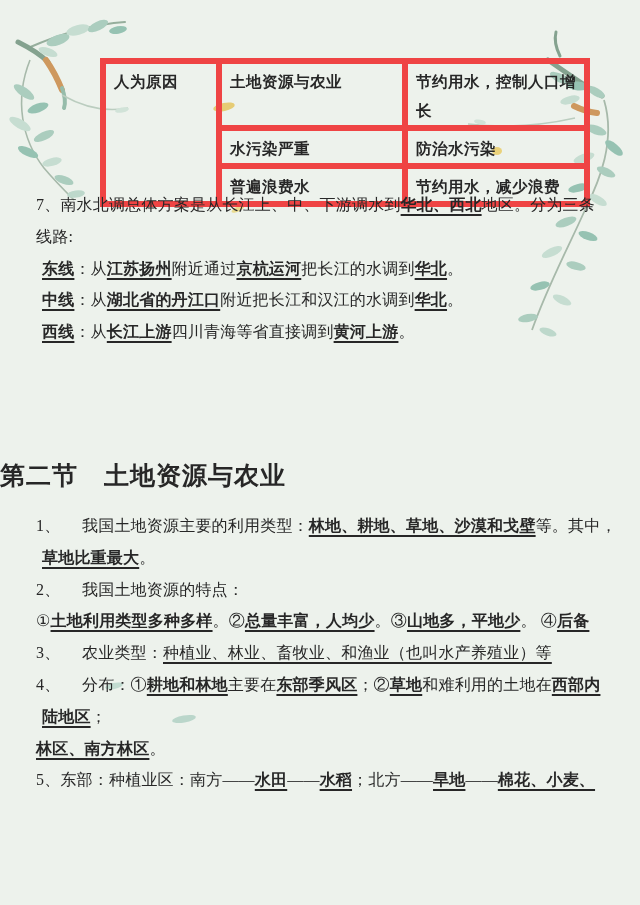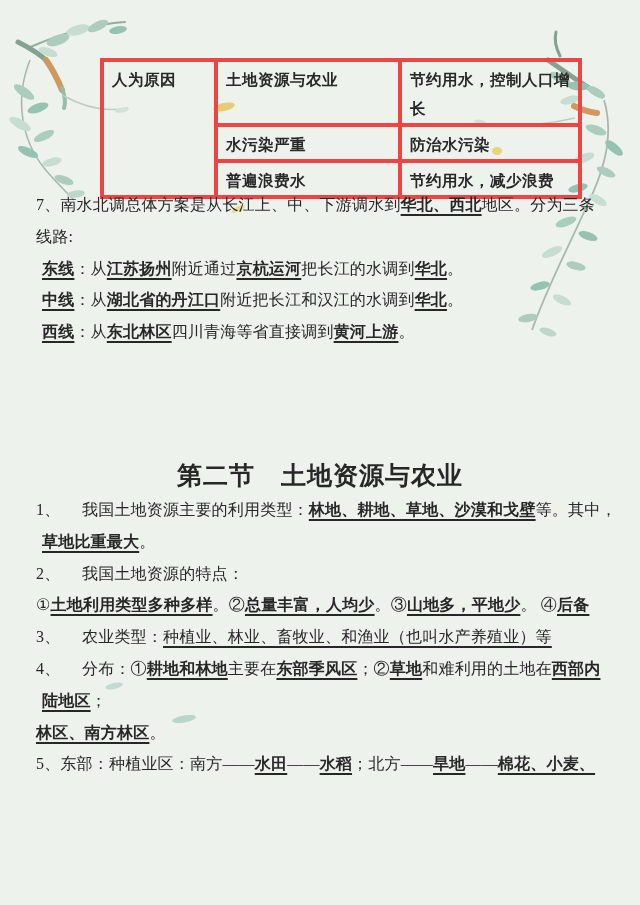--- a/index.html
+++ b/index.html
@@ -11,21 +11,21 @@
   }
   
   #decor{position:absolute;left:0;top:0;width:640px;height:905px;z-index:0;pointer-events:none;}
   
   .note-table{
     position:absolute;left:100px;top:58px;width:424px;z-index:1;
     border-collapse:collapse;table-layout:fixed;
     font-weight:700;font-size:15.5px;
   }
   .note-table td{
-    border:4px solid #ef4444;
+    border:6px solid #ef4444;
     vertical-align:top;
     padding:3px 6px 0 8px;
     line-height:29px;
     letter-spacing:0.5px;
   }
   .note-table .c1{width:96px;}
   .note-table .c2{width:166px;}
   .note-table .c3{width:162px;}
   .note-table tr.r1 td{height:57px;}
   .note-table tr.r2 td{height:27px;margin-top:42px;}
@@ -35,22 +35,21 @@
   .line{
     padding-left:36px;padding-right:26px;
     font-size:16px;line-height:31.8px;
     letter-spacing:0.2px;
     white-space:nowrap;
   }
   .line.ind1{padding-left:42px;}
   .line.ind2{padding-left:102px;}
   .spacer-top{height:189px;}
   .section-title{
-    margin-top:110px;margin-bottom:0;
-    text-align:center;
+    margin-top:110px;margin-bottom:16px;
     font-size:25px;font-weight:700;line-height:36px;
     letter-spacing:1px;
   }
   .b{font-weight:700;text-align:center;}
   .u{text-decoration:underline;text-decoration-thickness:1.5px;text-underline-offset:4px;}
   .num{display:inline-block;width:46px;}
 </style>
 </head>
 <body>
 
@@ -131,21 +130,21 @@
   </tr>
 </tbody>
   </table>
 
 <div id="doc">
   <div class="spacer-top"></div>
   <div class="line"><span>7、南水北调总体方案是从长江上、中、下游调水到</span><span class="b u">华北、西北</span><span>地区。分为三条</span></div>
   <div class="line"><span>线路:</span></div>
   <div class="line ind1"><span class="b u">东线</span><span>：从</span><span class="b u">江苏扬州</span><span>附近通过</span><span class="b u">京杭运河</span><span>把长江的水调到</span><span class="b u">华北</span><span>。</span></div>
   <div class="line ind1"><span class="b u">中线</span><span>：从</span><span class="b u">湖北省的丹江口</span><span>附近把长江和汉江的水调到</span><span class="b u">华北</span><span>。</span></div>
-  <div class="line ind1"><span class="b u">西线</span><span>：从</span><span class="b u">东北林区</span><span>四川青海等省直接调到</span><span class="b u">黄河上游</span><span>。</span></div>
+  <div class="line ind1"><span class="b u">西线</span><span>：从</span><span class="b u">长江上游</span><span>四川青海等省直接调到</span><span class="b u">黄河上游</span><span>。</span></div>
 
   <div class="section-title">第二节　土地资源与农业</div>
 
   <div class="line"><span class="num">1、</span><span>我国土地资源主要的利用类型：</span><span class="b u">林地、耕地、草地、沙漠和戈壁</span><span>等。其中，</span></div>
   <div class="line ind1"><span class="b u">草地比重最大</span><span>。</span></div>
   <div class="line"><span class="num">2、</span><span>我国土地资源的特点：</span></div>
   <div class="line"><span>①</span><span class="b u">土地利用类型多种多样</span><span>。②</span><span class="b u">总量丰富，人均少</span><span>。③</span><span class="b u">山地多，平地少</span><span>。 ④</span><span class="b u">后备</span></div>
   <div class="line"><span class="num">3、</span><span>农业类型：</span><span class="u">种植业、林业、畜牧业、和渔业（也叫水产养殖业）等</span></div>
   <div class="line"><span class="num">4、</span><span>分布：①</span><span class="b u">耕地和林地</span><span>主要在</span><span class="b u">东部季风区</span><span>；②</span><span class="b u">草地</span><span>和难利用的土地在</span><span class="b u">西部内</span></div>
   <div class="line ind1"><span class="b u">陆地区</span><span>；</span></div>

